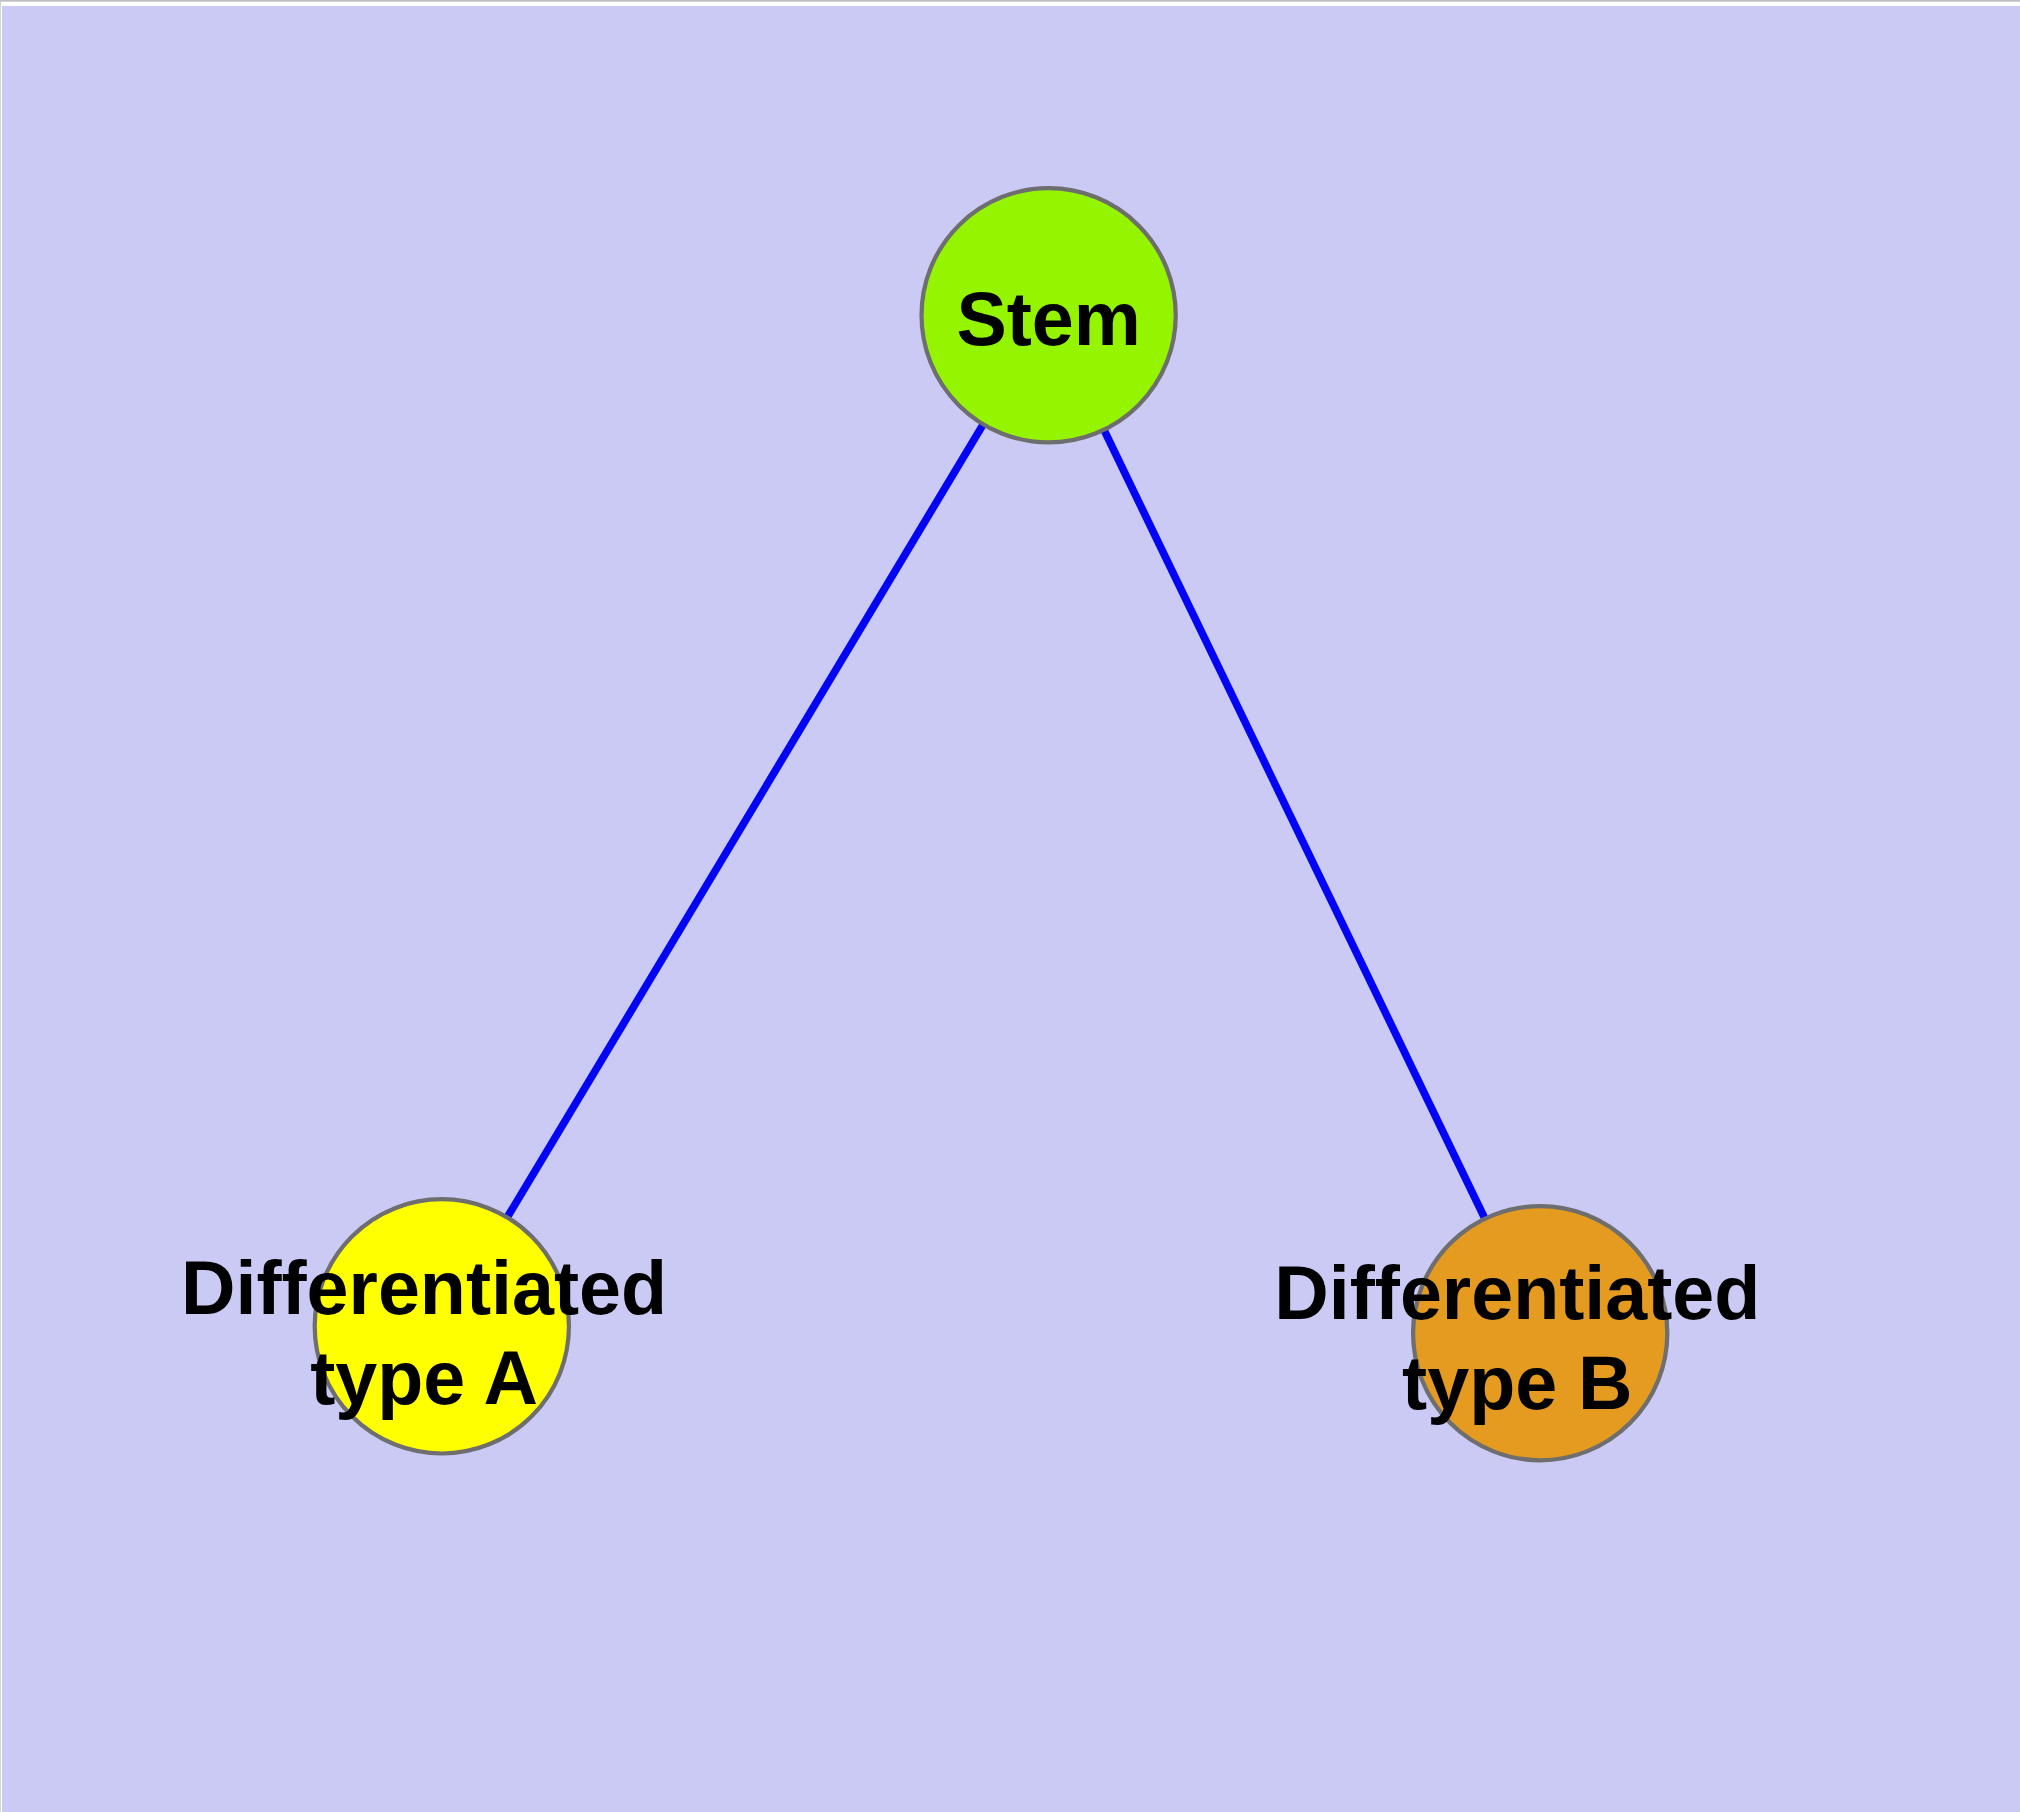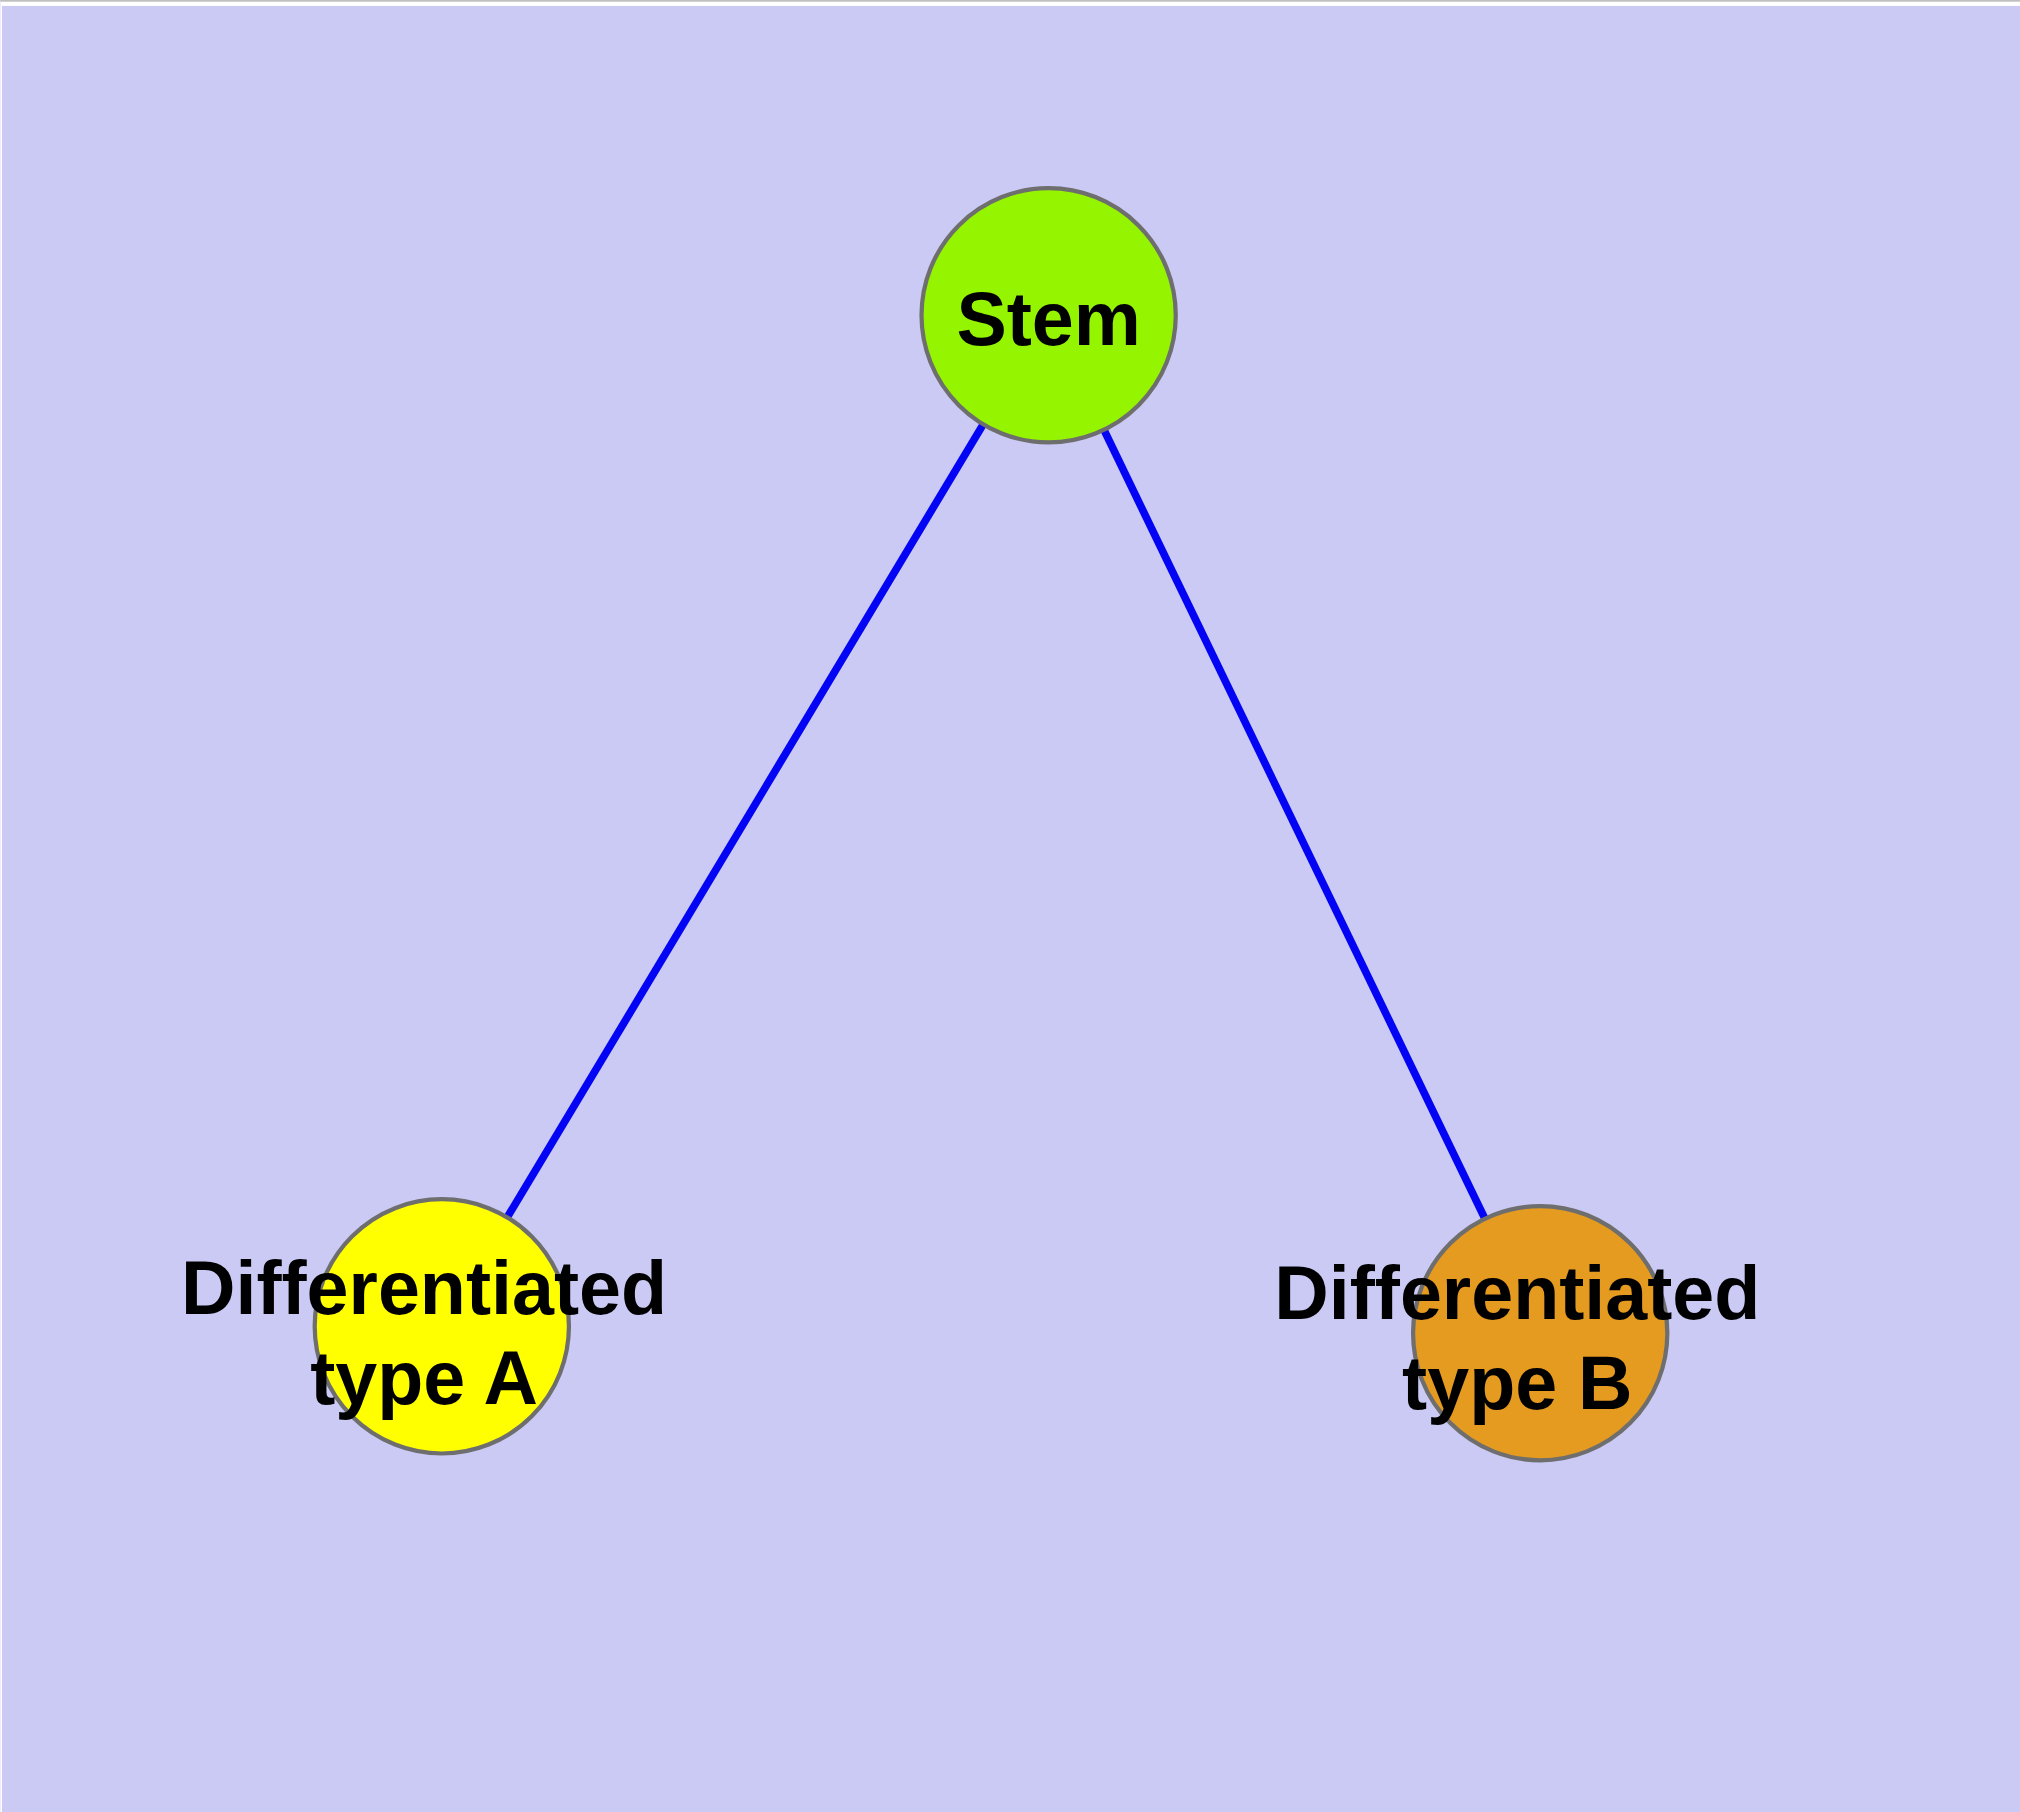--- a/index.html
+++ b/index.html
@@ -4,21 +4,21 @@
 <style>
   html, body {
     margin: 0;
     padding: 0;
     background: #ffffff;
   }
   .page {
     position: relative;
     width: 2021px;
     height: 1812px;
-    background: #c4b5fd;
+    background: #15803d;
     font-family: "Liberation Sans", "DejaVu Sans", sans-serif;
   }
   .page svg {
     display: block;
     width: 2021px;
     height: 1812px;
   }
   .node-label {
     font-family: "Liberation Sans", "DejaVu Sans", sans-serif;
     font-weight: bold;

